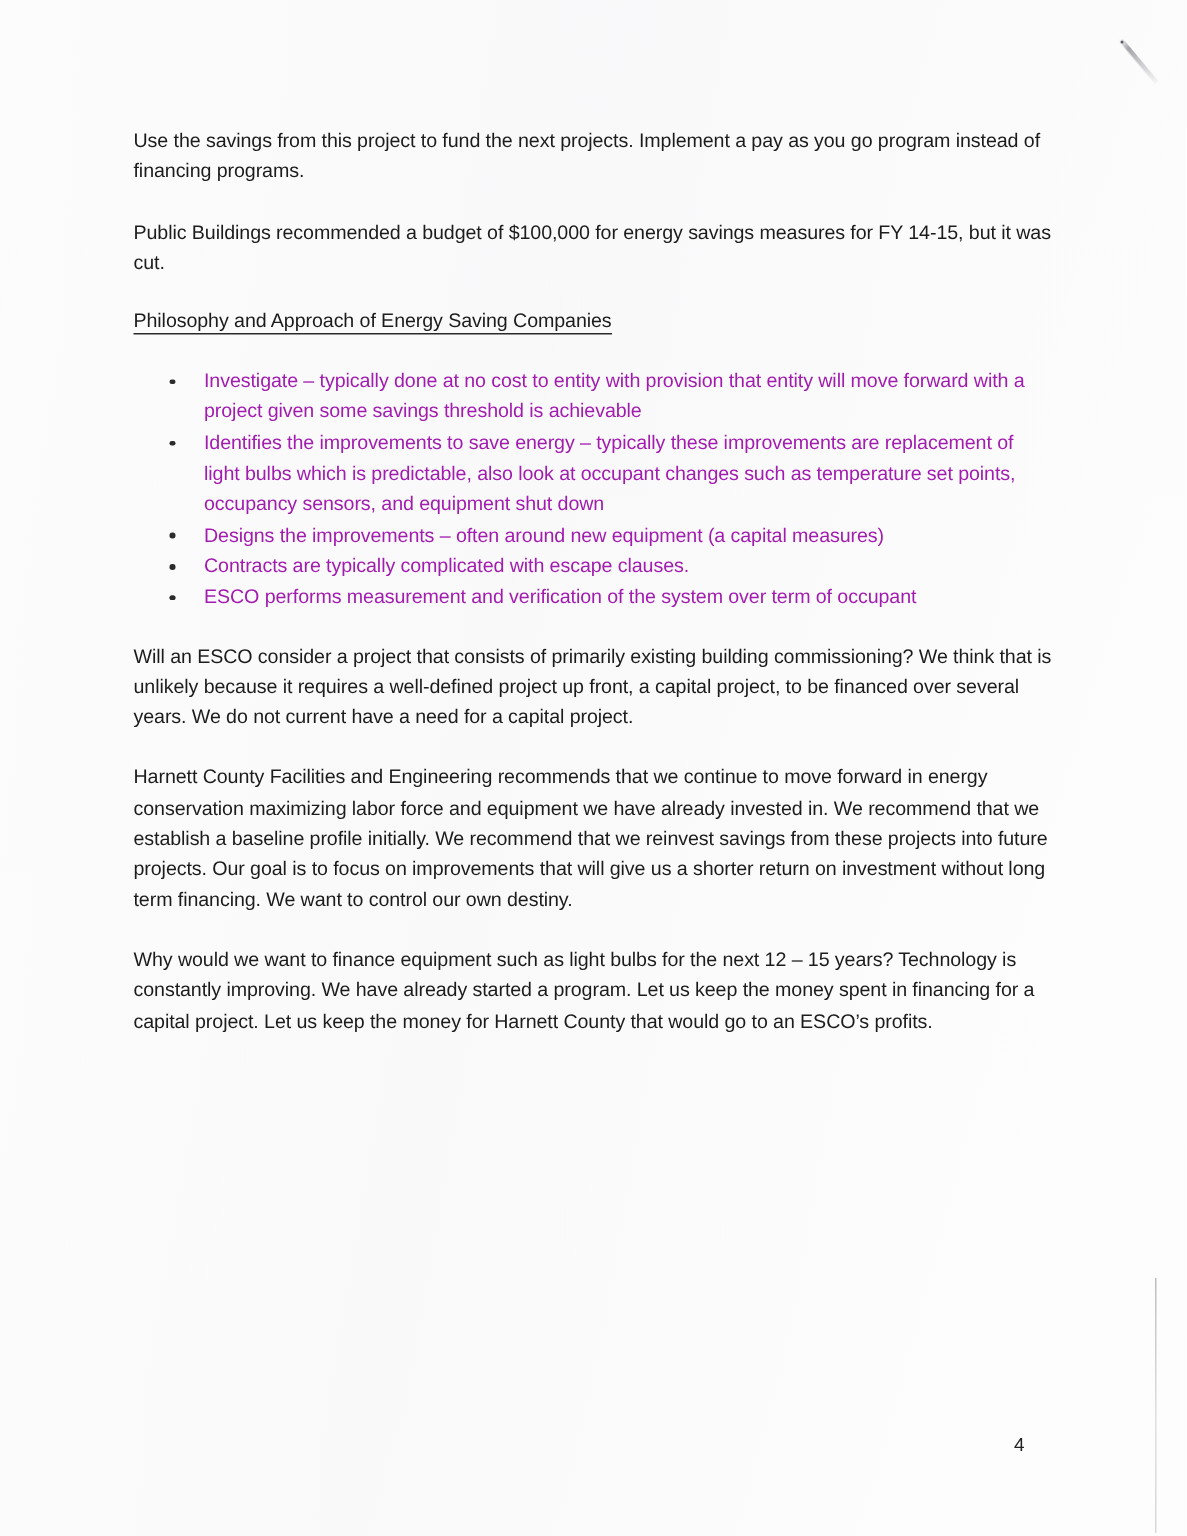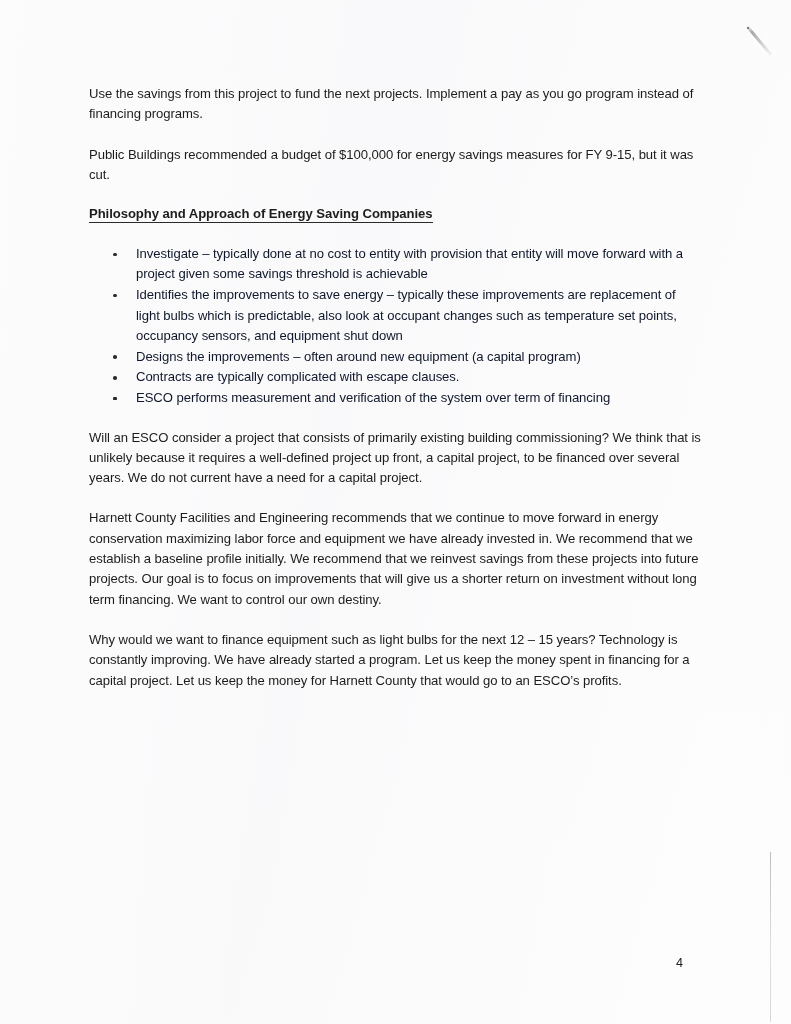--- a/index.html
+++ b/index.html
@@ -79,42 +79,42 @@
     text-align: left;
   }
   p.body-para.tight {
     margin-bottom: 19px;
   }
 
   h2.section-heading {
     margin: 0 0 21px 0;
     font-size: 13.1px;
     line-height: 19px;
-    font-weight: 700;
+    font-weight: 400;
     letter-spacing: -0.06px;
     color: #1c1c1c;
   }
   h2.section-heading span.u {
     border-bottom: 1px solid #2a2a2a;
     padding-bottom: 1px;
   }
 
   ul.esco-list {
     margin: 0 0 19px 0;
     padding: 0;
     list-style: none;
   }
   ul.esco-list li {
     position: relative;
     margin: 0 0 0.5px 0;
     padding-left: 47px;
     font-size: 13.1px;
     line-height: 20.3px;
     letter-spacing: -0.06px;
-    color: #0f172a;
+    color: #a21caf;
   }
   ul.esco-list li .bullet-glyph {
     position: absolute;
     left: 24px;
     top: 8.5px;
     width: 3.6px;
     height: 3.6px;
     background: #2b2b2b;
     border-radius: 50%;
   }
@@ -145,48 +145,48 @@
     <div class="streak"></div>
     <div class="dot"></div>
   </div>
 
   <div class="scan-line-right"></div>
 
   <div class="content">
 
     <p class="body-para">Use the savings from this project to fund the next projects.  Implement a pay as you go program instead of financing programs.</p>
 
-    <p class="body-para tight">Public Buildings recommended a budget of $100,000 for energy savings measures for FY 9-15, but it was cut.</p>
+    <p class="body-para tight">Public Buildings recommended a budget of $100,000 for energy savings measures for FY 14-15, but it was cut.</p>
 
     <h2 class="section-heading"><span class="u">Philosophy and Approach of Energy Saving Companies</span></h2>
 
 
     <ul class="esco-list">
       <li>
         <span class="bullet-glyph"></span>
         <span>Investigate – typically done at no cost to entity with provision that entity will move forward with a project given some savings threshold is achievable</span>
       </li>
       <li>
         <span class="bullet-glyph"></span>
         <span>Identifies the improvements to save energy – typically these improvements are replacement of light bulbs which is predictable, also look at occupant changes such as temperature set points, occupancy sensors, and equipment shut down</span>
       </li>
       <li>
         <span class="bullet-glyph"></span>
-        <span>Designs the improvements – often around new equipment (a capital program)</span>
+        <span>Designs the improvements – often around new equipment (a capital measures)</span>
       </li>
       <li>
         <span class="bullet-glyph"></span>
         <span>Contracts are typically complicated with escape clauses.</span>
       </li>
       <li>
         <span class="bullet-glyph"></span>
       </li>
       <li>
         <span class="bullet-glyph"></span>
-        <span>ESCO performs measurement and verification of the system over term of financing</span>
+        <span>ESCO performs measurement and verification of the system over term of occupant</span>
       </li>
     </ul>
 
     <p class="body-para">Will an ESCO consider a project that consists of primarily existing building commissioning?  We think that is unlikely because it requires a well-defined project up front, a capital project, to be financed over several years.  We do not current have a need for a capital project.</p>
 
 
     <p class="body-para">Harnett County Facilities and Engineering recommends that we continue to move forward in energy conservation maximizing labor force and equipment we have already invested in.  We recommend that we establish a baseline profile initially.  We recommend that we reinvest savings from these projects into future projects.  Our goal is to focus on improvements that will give us a shorter return on investment without long term financing.  We want to control our own destiny.</p>
 
 
     <p class="body-para">Why would we want to finance equipment such as light bulbs for the next 12 – 15 years?  Technology is constantly improving.  We have already started a program.  Let us keep the money spent in financing for a capital project.  Let us keep the money for Harnett County that would go to an ESCO’s profits.</p>

